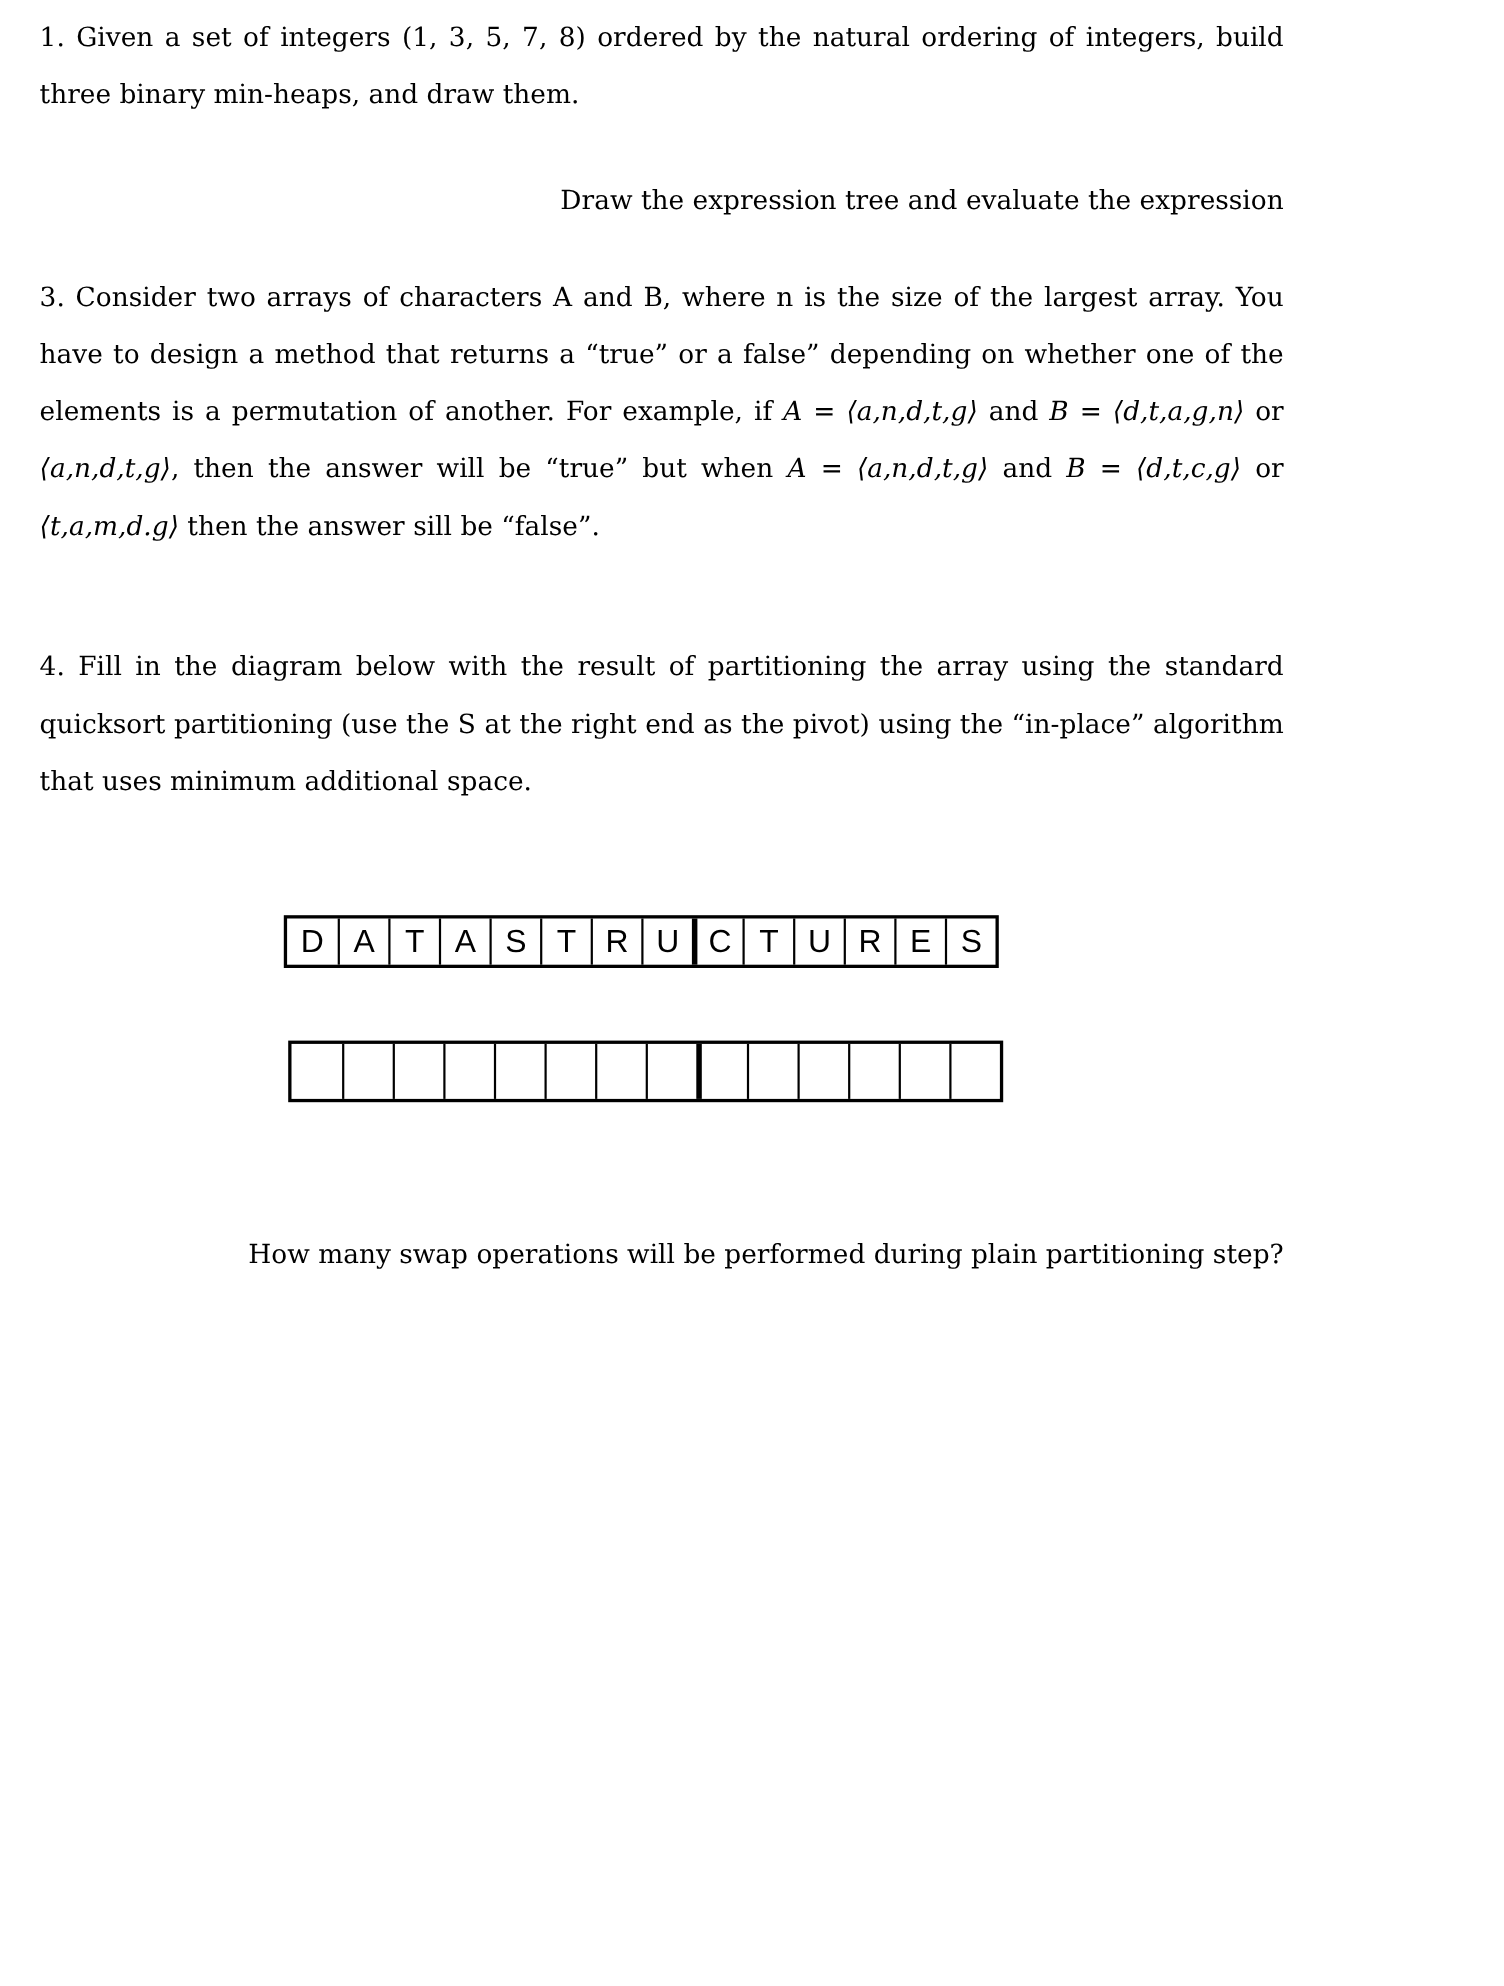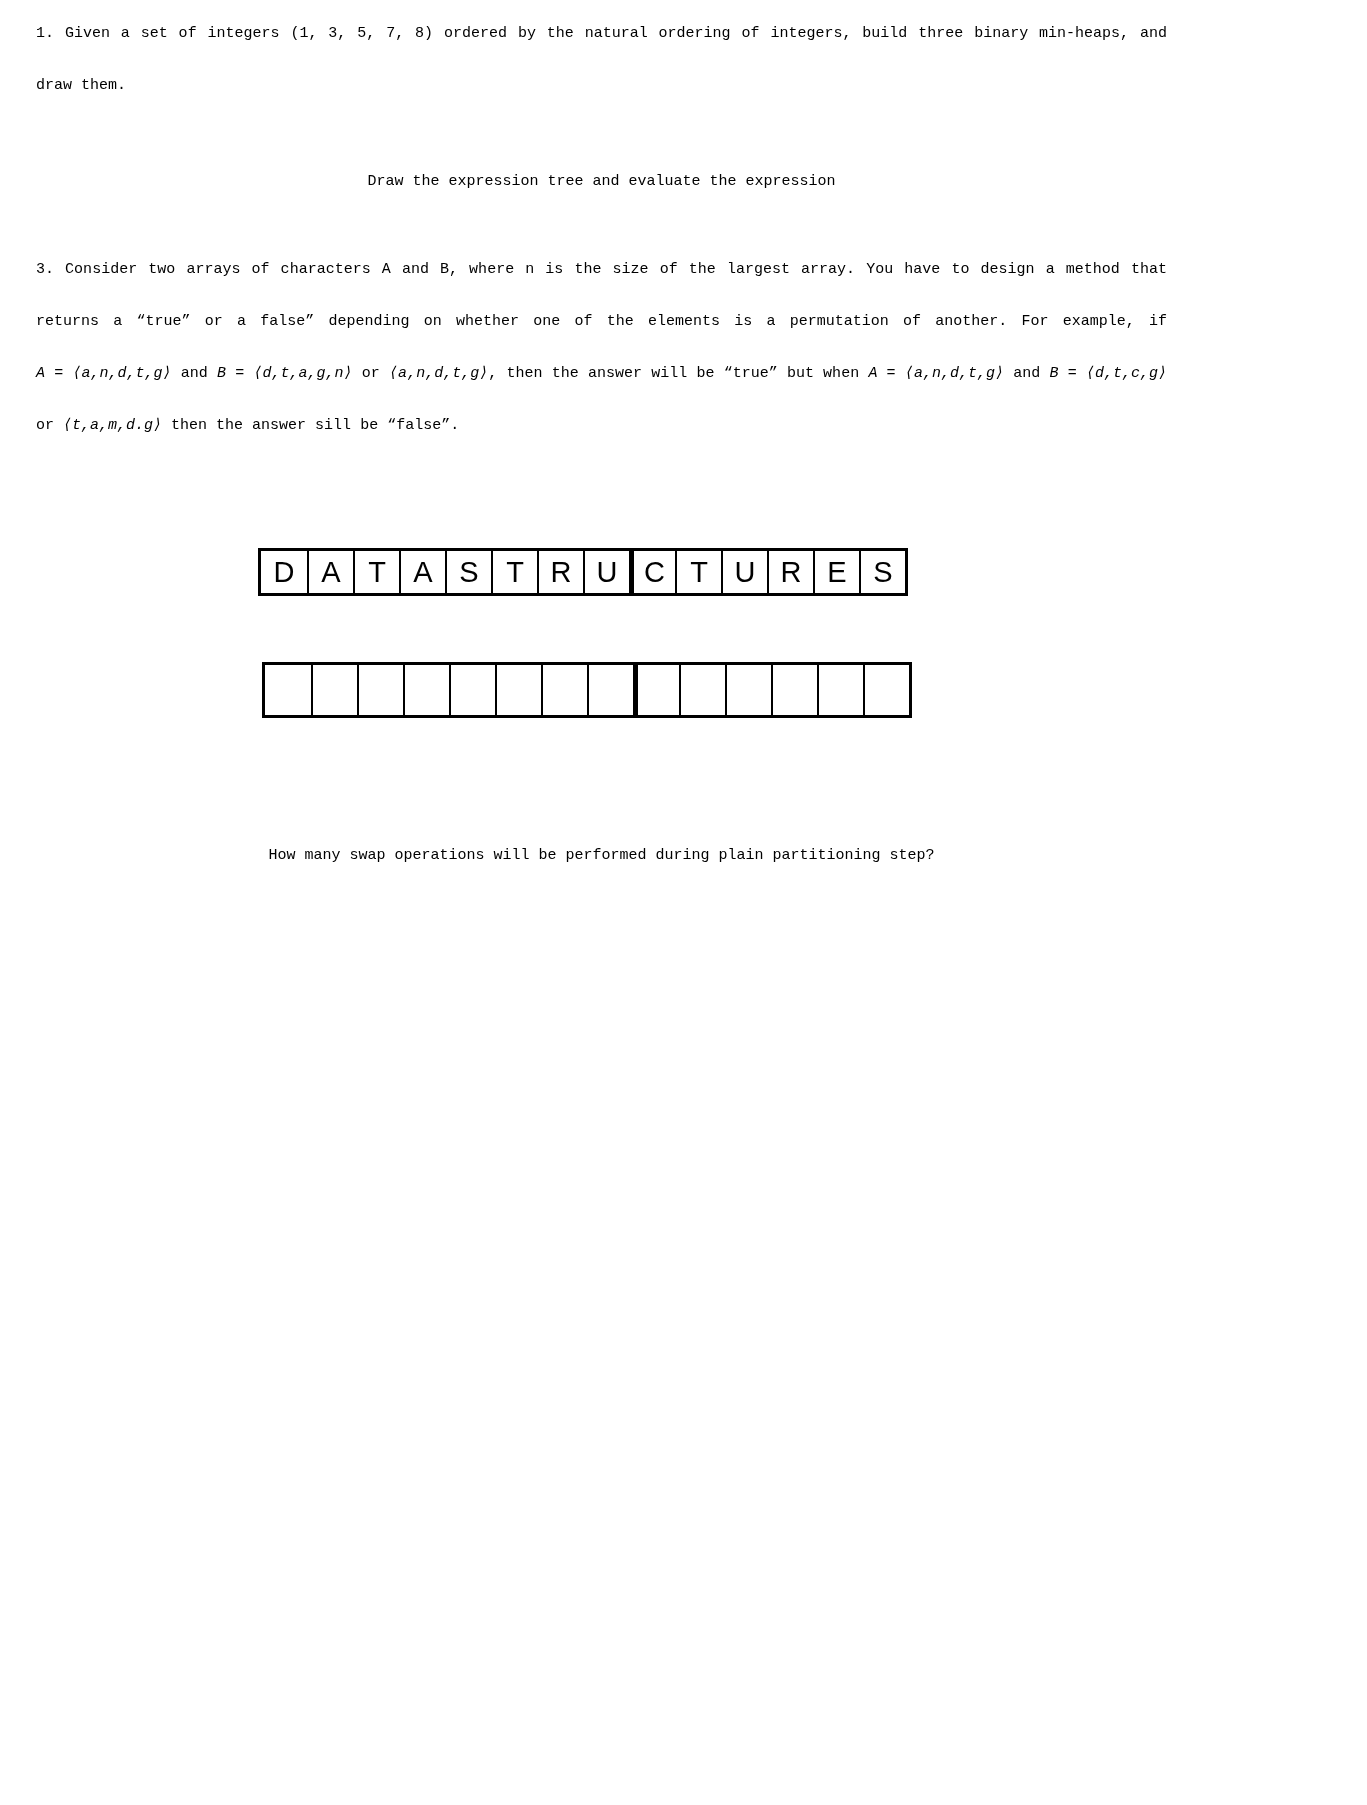--- a/index.html
+++ b/index.html
@@ -10,26 +10,25 @@
     font-family: "DejaVu Serif", "Liberation Serif", serif;
     color: #000;
     overflow: hidden;
   }
   .page {
     width: 1131px;
     margin-left: 36px;
     padding-top: 8px;
   }
   p.doc {
-    font-size: 15px;
+    font-size: 24px;
     line-height: 52px;
     text-align: justify;
-    font-family: Liberation Mono, monospace;
   }
-  p.noj { text-align: center; }
+  p.noj { text-align: right; }
   .mt-para   { margin-top: 36px; }
   .mt-expr   { margin-top: 44px; }
   .mt-task   { margin-top: 44px; }
   .mt-q3a    { margin-top: 10px; }
   .mt-q4     { margin-top: 76px; }
   .mt-final  { margin-top: 112px; }
   .mono {
     font-family: "Liberation Mono", "DejaVu Sans Mono", monospace;
     font-size: 27px;
     word-spacing: 14px;
@@ -71,20 +70,21 @@
   <p class="doc">1. Given a set of integers (1, 3, 5, 7, 8) ordered by the natural ordering of integers, build three binary min-heaps, and draw them.</p>
 
 
 
   <p class="doc noj mt-task">Draw the expression tree and evaluate the expression</p>
 
   <p class="doc mt-para"><span>3. Consider two arrays of characters A and B, where n is the size of the largest array. You have to design a method that returns a “true” or a false” depending on whether one of the elements is a permutation of another. For example, if </span><span class="math">A = ⟨a,n,d,t,g⟩</span><span> and </span><span class="math">B = ⟨d,t,a,g,n⟩</span><span> or </span><span class="math">⟨a,n,d,t,g⟩</span><span>, then the answer will be “true” but when </span><span class="math">A = ⟨a,n,d,t,g⟩</span><span> and </span><span class="math">B = ⟨d,t,c,g⟩</span><span> or </span><span class="math">⟨t,a,m,d.g⟩</span><span> then the answer sill be “false”.</span></p>
 
 
 
+  <p class="doc mt-q4">4.  Fill in the diagram below with the result of partitioning the array using the standard quicksort partitioning (use the S at the right end as the pivot) using the “in-place” algorithm that uses minimum additional space.</p>
 
   <div class="array-wrap-filled">
     <div class="array filled">
         <div class="cell first">D</div>
         <div class="cell">A</div>
         <div class="cell">T</div>
         <div class="cell">A</div>
         <div class="cell">S</div>
         <div class="cell">T</div>
         <div class="cell">R</div>

